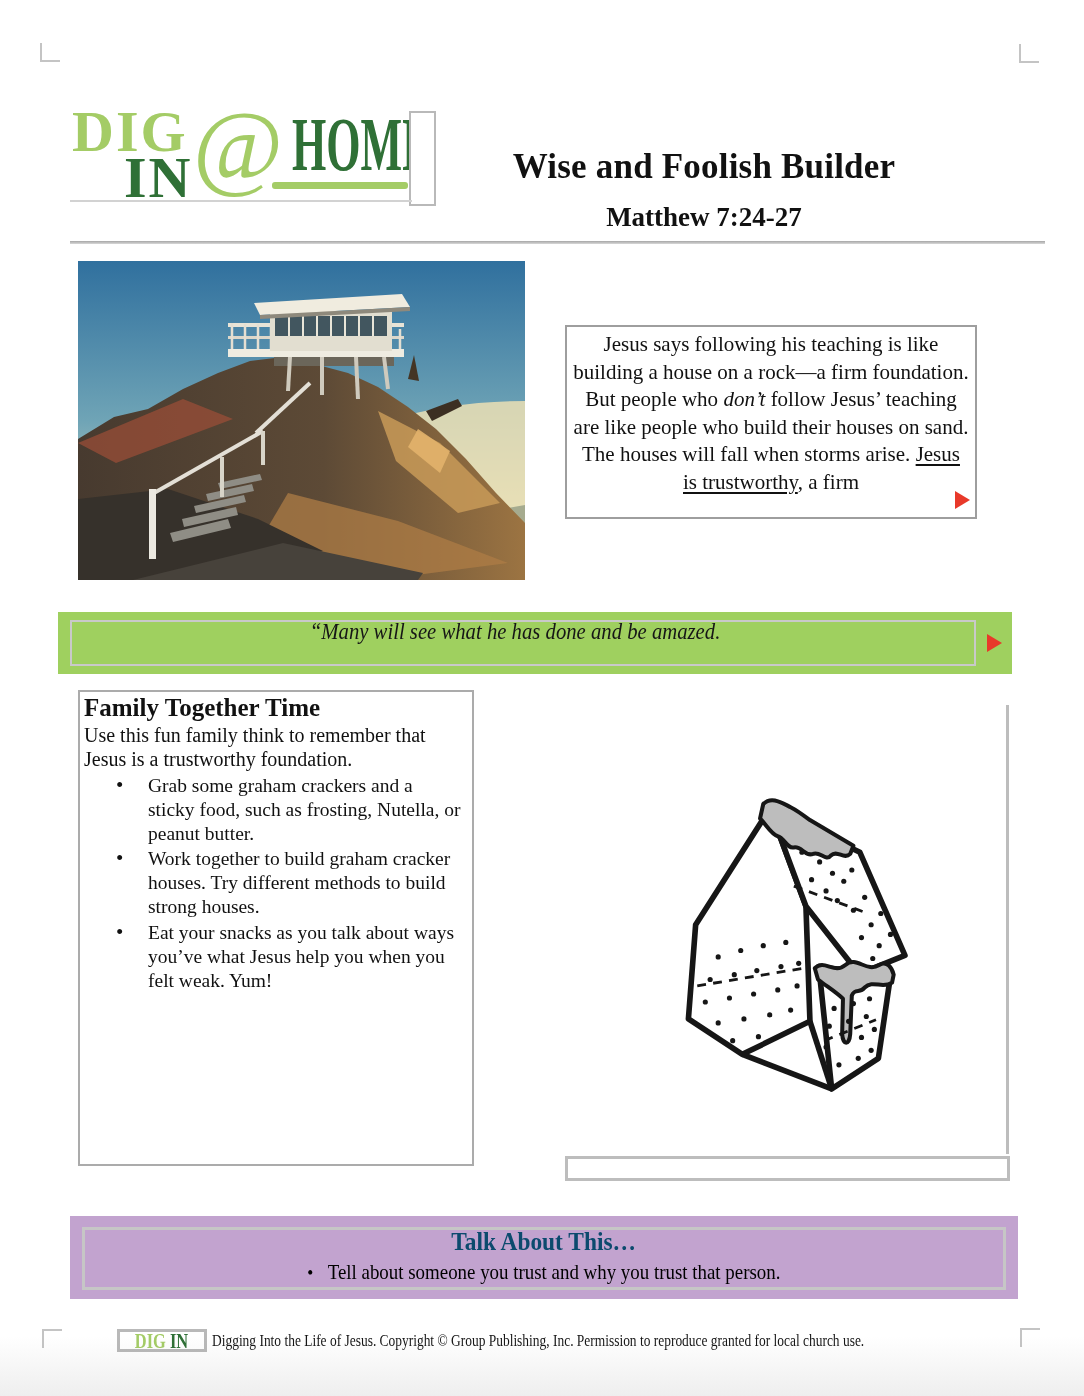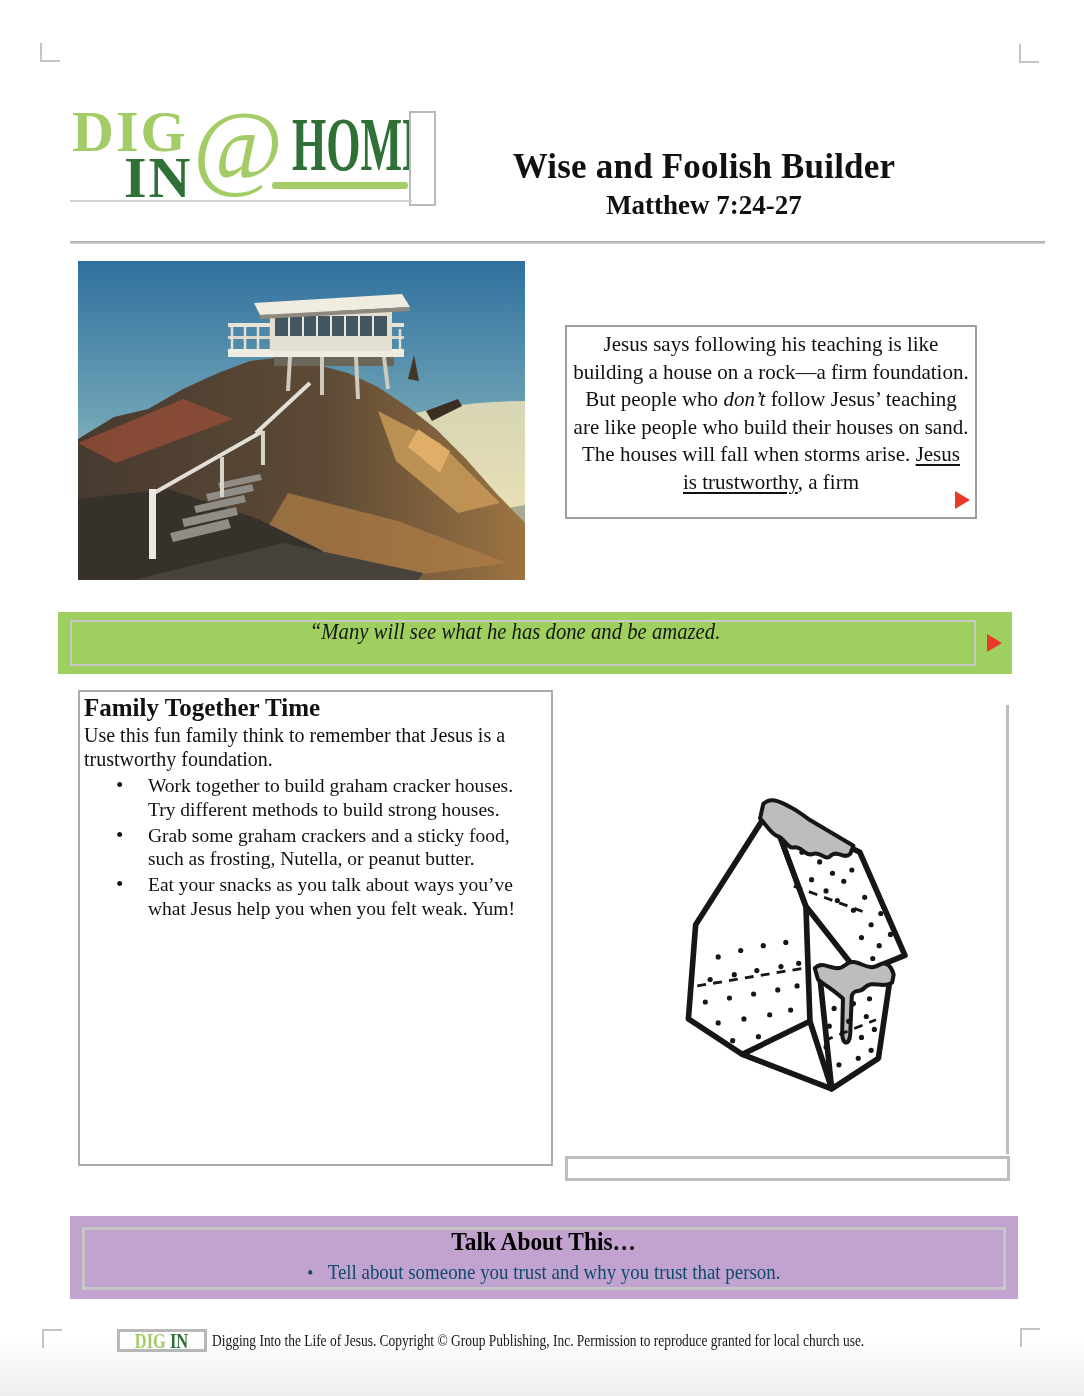--- a/index.html
+++ b/index.html
@@ -18,58 +18,58 @@
   .logo-at{left:193px;top:96px;font-size:98px;color:#a4cc66;line-height:1;font-weight:normal;}
   .logo-home{left:292px;top:113px;font-size:76px;font-weight:bold;color:#2f7036;line-height:0.82;
              transform:scaleX(0.58);transform-origin:left top;letter-spacing:0px;}
   .logo-handle{left:272px;top:182px;width:136px;height:7px;background:#a4cc66;border-radius:3px;}
   .logo-emptybox{left:409px;top:111px;width:23px;height:91px;border:2px solid #b9b9b9;background:#fff;}
   .logo-underline{left:70px;top:200px;width:342px;height:2px;background:#d2d2d2;}
 
   
   .title-wrap{left:398px;top:147px;width:612px;text-align:center;}
   .page-title{font-size:35px;font-weight:bold;line-height:1.12;letter-spacing:0.2px;}
-  .page-subtitle{font-size:27px;font-weight:bold;line-height:1.15;margin-top:4px;}
+  .page-subtitle{font-size:27px;font-weight:bold;line-height:1.15;margin-top:16px;}
   .header-rule{left:70px;top:241px;width:975px;height:3px;background:linear-gradient(#a6a6a6,#d8d8d8);}
 
   
   .photo{left:78px;top:261px;width:447px;height:319px;}
   .photo svg{display:block;width:100%;height:100%;}
 
   
   .intro-box{left:565px;top:325px;width:412px;height:194px;border:2px solid #9e9e9e;
              box-sizing:border-box;text-align:center;font-size:21px;line-height:1.31;padding:4px 6px;}
   .intro-box i{font-style:italic;}
   .intro-box u{text-decoration-thickness:2px;text-underline-offset:3px;}
   .arrow{width:0;height:0;border-top:9px solid transparent;border-bottom:9px solid transparent;border-left:15px solid #e8392a;}
 
   
   .banner-green{left:58px;top:612px;width:954px;height:62px;background:#9fd05f;}
   .banner-green .inner{position:absolute;left:12px;top:8px;right:36px;bottom:8px;border:2px solid #c9c9c9;}
   .quote-text{position:absolute;left:0;right:40px;top:7px;text-align:center;font-style:italic;font-size:23px;line-height:25px;color:#161616;}
   .squeeze{display:inline-block;transform:scaleX(0.9);transform-origin:center;white-space:nowrap;}
 
   
-  .family-box{left:78px;top:690px;width:475px;height:476px;border:2px solid #ababab;box-sizing:border-box;padding:2px 6px 0 4px;}
+  .family-box{left:78px;top:690px;width:396px;height:476px;border:2px solid #ababab;box-sizing:border-box;padding:2px 6px 0 4px;}
   .family-heading{font-size:25px;font-weight:bold;line-height:1.15;}
   .family-intro{font-size:20px;line-height:1.22;}
   .fb-item{position:relative;padding-left:64px;padding-right:2px;font-size:19.5px;line-height:1.23;margin-top:2px;}
   .fb-item::before{content:"\2022";position:absolute;left:32px;top:-1px;font-size:21px;}
 
   
   .img-frame-line{left:1006px;top:705px;width:3px;height:449px;background:#bdbdbd;}
   .thin-rect{left:565px;top:1156px;width:445px;height:25px;border:3px solid #bdbdbd;box-sizing:border-box;}
   .cracker{left:660px;top:775px;width:250px;height:322px;}
   .cracker svg{display:block;width:100%;height:100%;}
 
   
   .banner-purple{left:70px;top:1216px;width:948px;height:83px;background:#c2a3cf;}
   .banner-purple .inner{position:absolute;left:12px;top:11px;right:12px;bottom:9px;border:3px solid #c6c6c6;}
-  .talk-heading{position:absolute;left:0;right:0;top:12px;text-align:center;font-size:26px;font-weight:bold;line-height:1.1;color:#000000;}
-  .talk-row{position:absolute;left:0;right:0;top:44px;text-align:center;font-size:21px;line-height:1.2;color:#0c4a6e;}
+  .talk-heading{position:absolute;left:0;right:0;top:12px;text-align:center;font-size:26px;font-weight:bold;line-height:1.1;color:#0c4a6e;}
+  .talk-row{position:absolute;left:0;right:0;top:44px;text-align:center;font-size:21px;line-height:1.2;color:#000000;}
   .talk-row .squeeze::before{content:"\2022";display:inline-block;margin-right:16px;font-size:19px;}
 
   
   .footer-logo{left:117px;top:1329px;width:90px;height:23px;border:3px solid #b9b9b9;box-sizing:border-box;
                display:flex;align-items:center;justify-content:center;background:#fff;}
   .footer-logo .t{font-size:20px;font-weight:bold;line-height:1;transform:scaleX(0.82);transform-origin:center;white-space:nowrap;}
   .footer-logo .g1{color:#a4cc66;}
   .footer-logo .g2{color:#2f7036;}
   .footer-text{left:212px;top:1331px;width:860px;font-size:16px;line-height:1.2;transform:scaleX(0.84);transform-origin:left top;white-space:nowrap;color:#151515;}
 
@@ -178,22 +178,22 @@
     <div class="inner"></div>
     <div class="quote-text">
       <div><span class="squeeze">“Many will see what he has done and be amazed.</span></div>
     </div>
     <div class="arrow" style="position:absolute;right:10px;top:22px;"></div>
   </div>
 
   <div class="abs family-box">
     <div class="family-heading">Family Together Time</div>
     <div class="family-intro">Use this fun family think to remember that Jesus is a trustworthy foundation.</div>
+    <div class="fb-item">Grab some graham crackers and a sticky food, such as frosting, Nutella, or peanut butter.</div>
     <div class="fb-item">Work together to build graham cracker houses. Try different methods to build strong houses.</div>
-    <div class="fb-item">Grab some graham crackers and a sticky food, such as frosting, Nutella, or peanut butter.</div>
     <div class="fb-item">Eat your snacks as you talk about ways you’ve what Jesus help you when you felt weak. Yum!</div>
   </div>
 
   <div class="abs img-frame-line"></div>
   <div class="abs thin-rect"></div>
 
   <div class="abs cracker">
     <svg viewBox="0 0 310 400">
       <g stroke="#161616" stroke-width="7" stroke-linejoin="round" fill="#ffffff">
         <path d="M136,42 L44,186 L35,303 L102,347 L186,306 L181,163 Z"></path>

